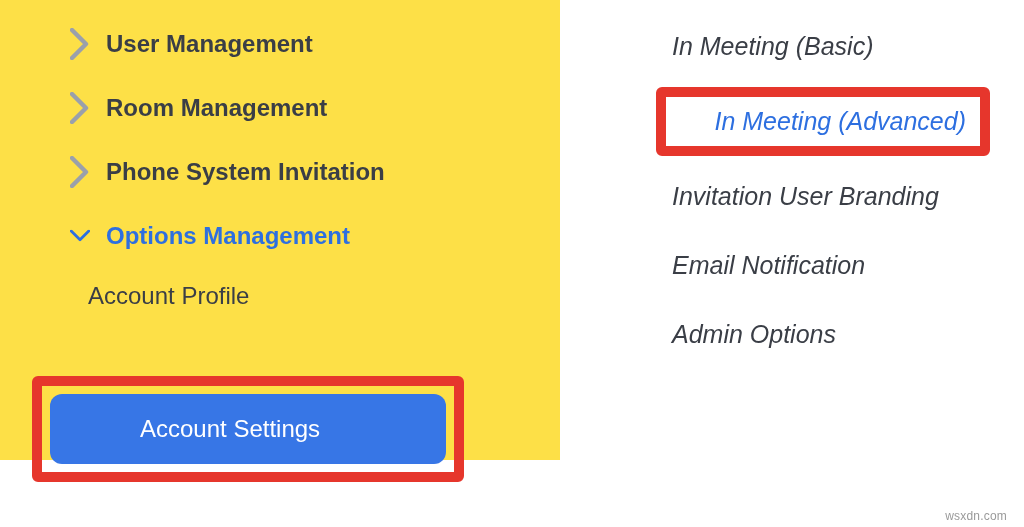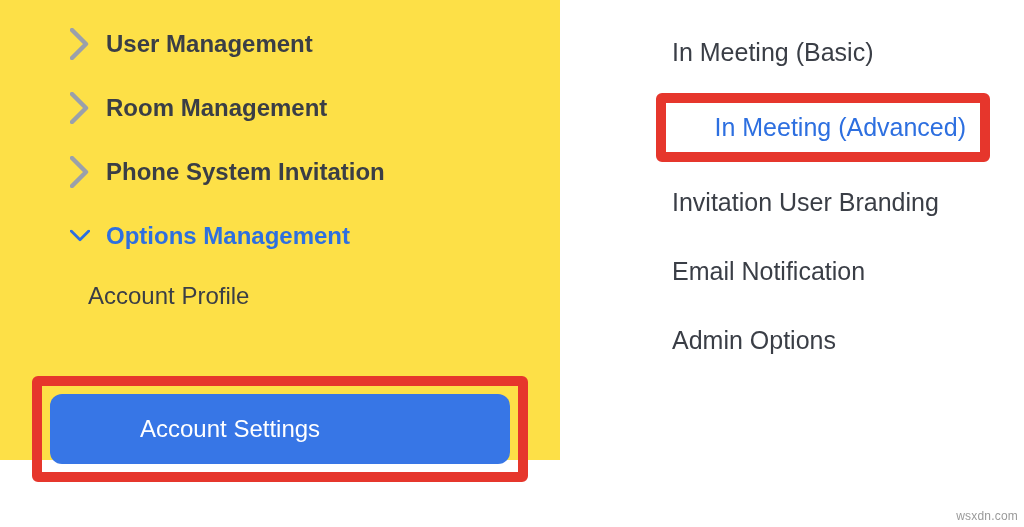--- a/index.html
+++ b/index.html
@@ -53,21 +53,21 @@
     padding: 14px 0 14px 88px;
     font-size: 24px;
     font-weight: 400;
     color: #3a3e46;
     cursor: pointer;
   }
   .highlight-box-left {
     position: absolute;
     left: 32px;
     top: 376px;
-    width: 496px;
+    width: 432px;
     height: 106px;
     border: 10px solid #e6362c;
     border-radius: 6px;
     display: flex;
     align-items: center;
     justify-content: center;
     padding: 8px;
   }
   .selected-pill {
     background: #3776e6;
@@ -80,21 +80,22 @@
     color: #ffffff;
     font-size: 24px;
     font-weight: 500;
     cursor: pointer;
   }
   .right-panel {
     position: absolute;
     left: 610px;
     top: 0;
     width: 414px;
-    padding-top: 18px;
+    padding-top: 12px;
+    font-style: italic;
   }
   .right-link {
     font-size: 25px;
     font-weight: 400;
     color: #3a3e46;
     padding: 20px 0 20px 62px;
     cursor: pointer;
   }
   .highlight-box-right {
     border: 10px solid #e6362c;
@@ -105,21 +106,21 @@
   }
   .highlight-box-right .right-link-inner {
     font-size: 25px;
     font-weight: 400;
     color: #2d6fe0;
     cursor: pointer;
     padding: 2px 4px;
   }
   .watermark {
     position: absolute;
-    right: 6px;
+    right: 17px;
     bottom: 4px;
     font-size: 12px;
     color: #9a9a9a;
     font-family: Arial, sans-serif;
     letter-spacing: 0.2px;
   }
 </style>
 </head>
 <body>
 

